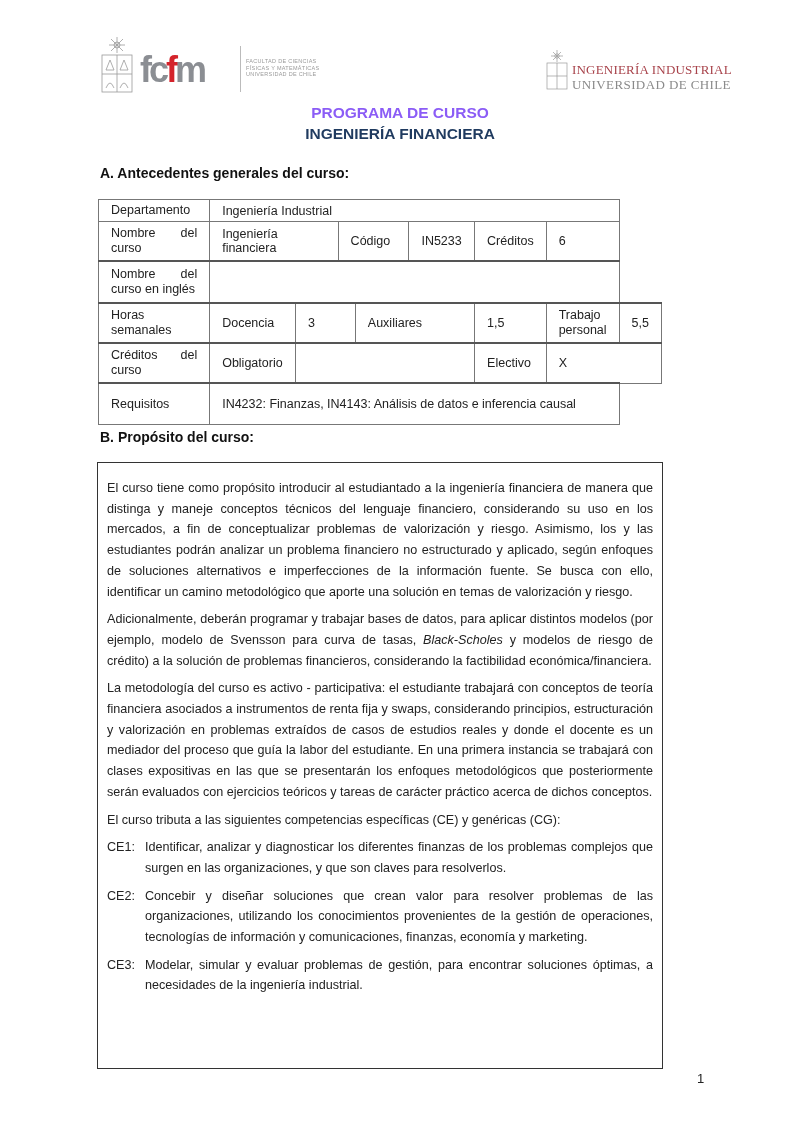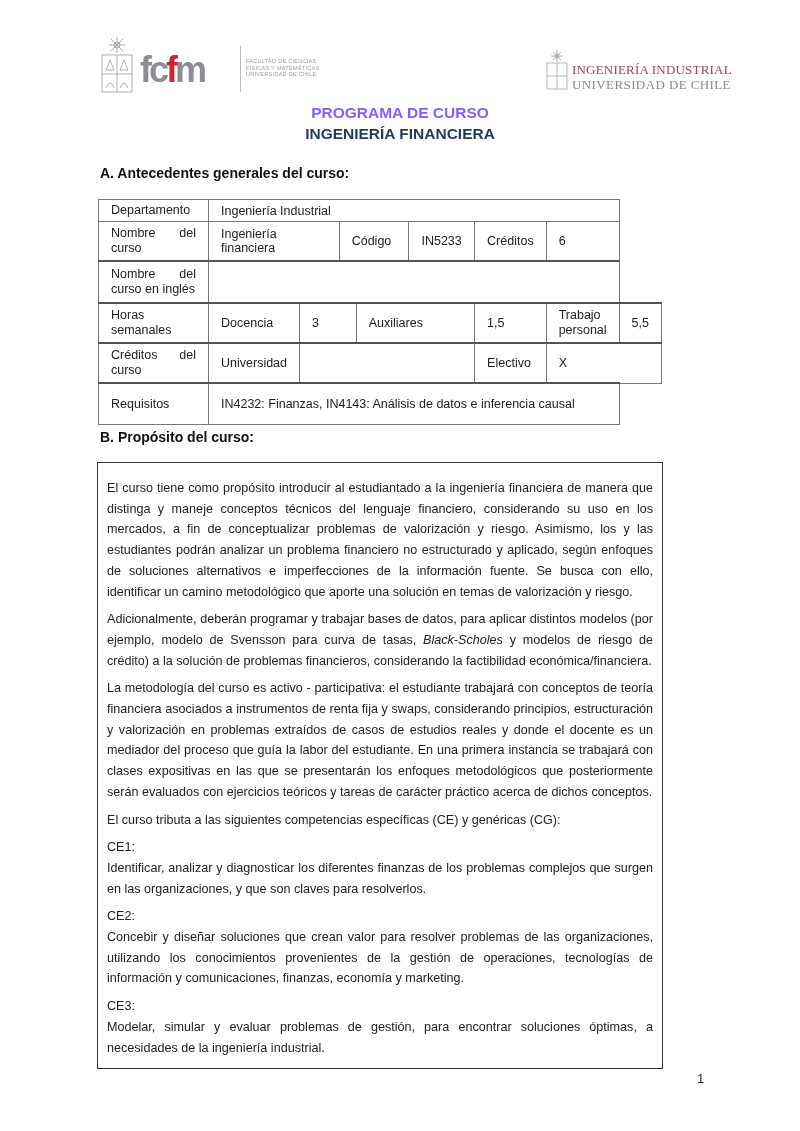--- a/index.html
+++ b/index.html
@@ -45,21 +45,21 @@
   .r-hor td { height: 36px; }
   .r-car td { height: 36px; }
   .r-req td { height: 38px; }
   tr.thick-top td { border-top: 2px solid #555; }
 
   
   .purpose { position: absolute; left: 97px; top: 462px; width: 546px; height: 590px;
              border: 1.5px solid #333; padding: 15px 9px 0 9px; font-size: 12.6px; line-height: 20.7px;
              color: #222; text-align: justify; }
   .purpose p { margin: 0 0 7px 0; }
-  .comp { display: flex; margin: 0 0 7px 0; flex-direction: column; }
+  .comp { display: flex; margin: 0 0 7px 0; }
   .comp .code { width: 38px; flex: none; }
   .comp .txt { flex: 1; text-align: justify; }
 
   .page-num { position: absolute; left: 697px; top: 1071px; font-size: 13px; color: #222; }
 </style>
 </head>
 <body>
 
 <div class="logo-fcfm">
   <svg class="crest" viewBox="0 0 34 58">
@@ -159,21 +159,21 @@
     <td class="center">5,5</td>
   </tr>
   <tr class="r-car thick-top">
     <td class="lbl">
       <div class="justify-lbl">
             <span>Créditos</span>
             <span>del</span>
           </div>
       <div>curso</div>
     </td>
-    <td>Universidad</td>
+    <td>Obligatorio</td>
     <td colspan="4"></td>
     <td class="center">Electivo</td>
     <td colspan="2" class="center">X</td>
   </tr>
   <tr class="r-req thick-top">
     <td class="lbl">Requisitos</td>
     <td colspan="7">IN4232: Finanzas, IN4143: Análisis de datos e inferencia causal</td>
   </tr>
 </tbody>
   </table>

